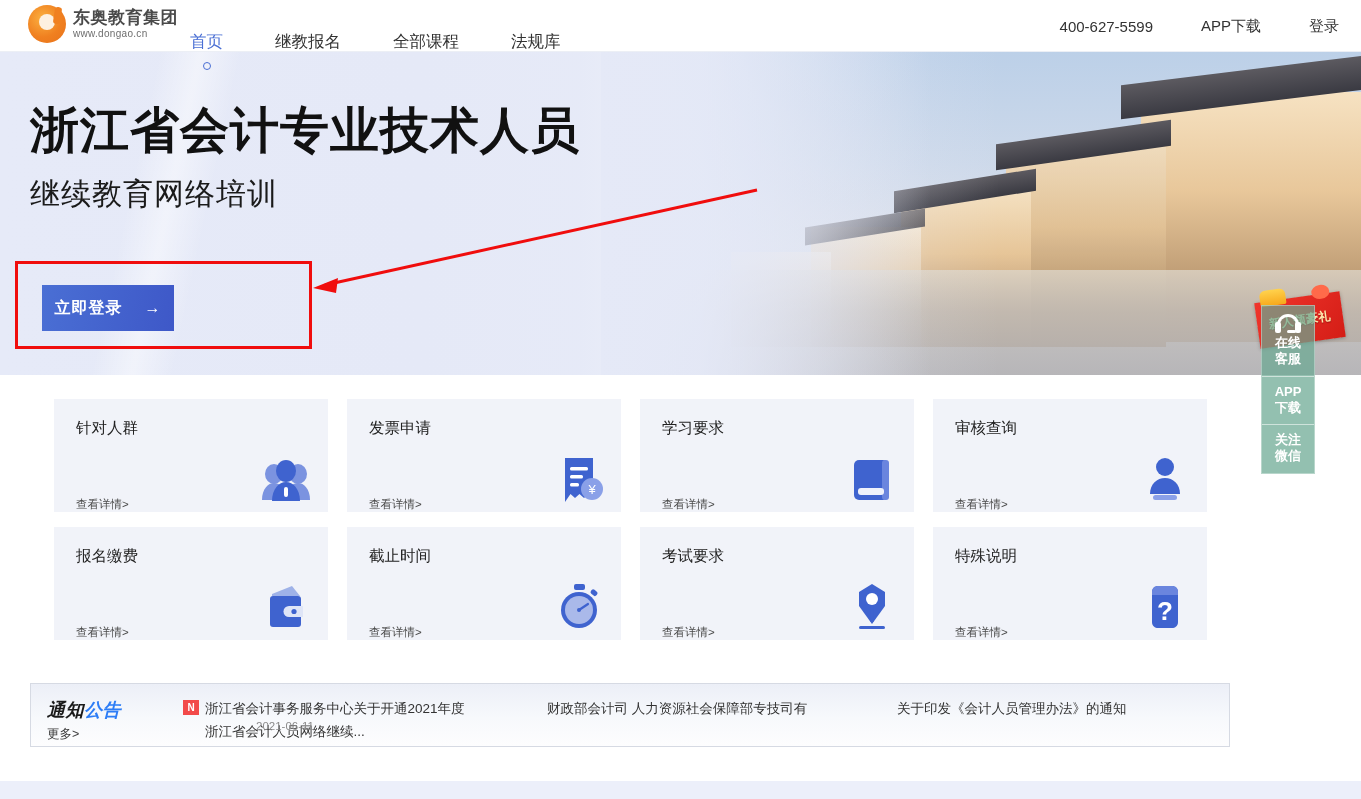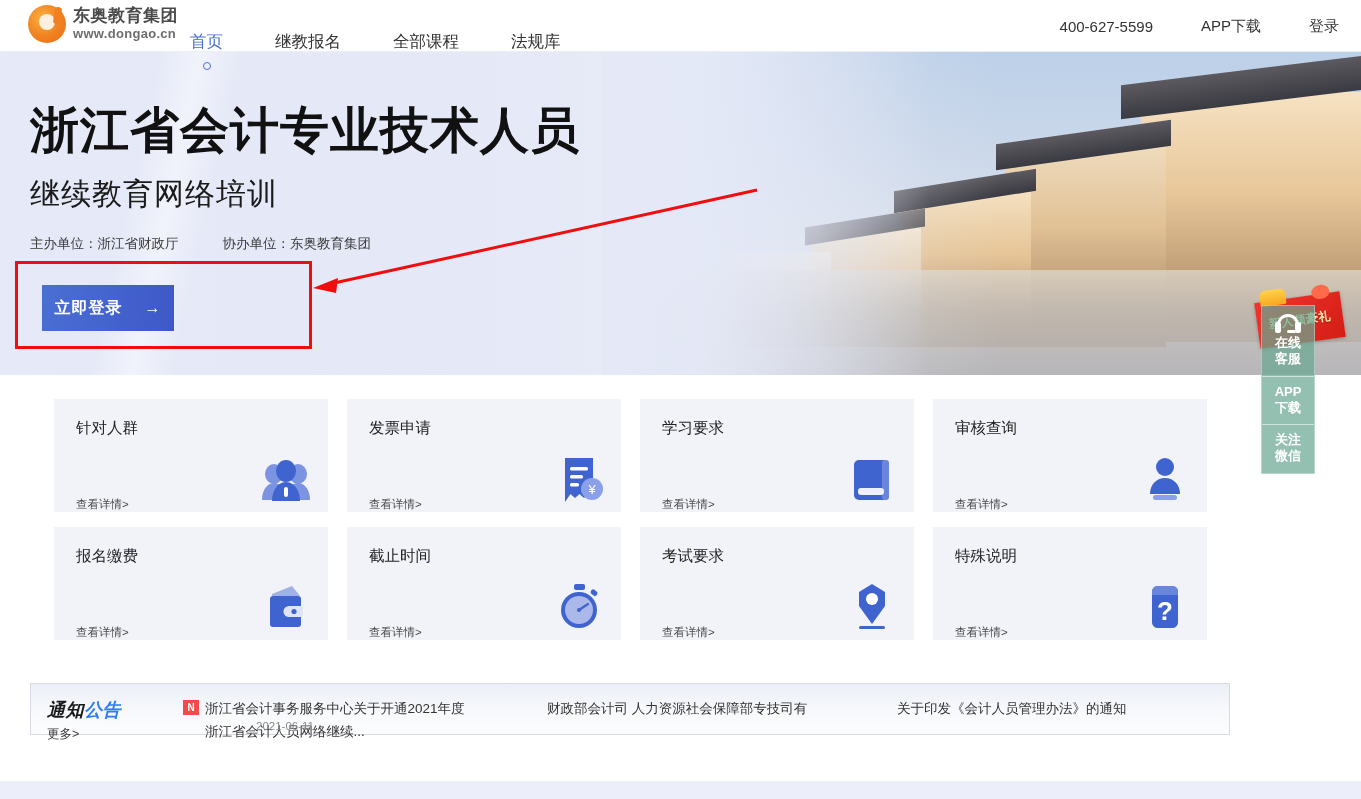--- a/index.html
+++ b/index.html
@@ -41,22 +41,22 @@
     width: 7px; height: 17px; border-radius: 3px;
     background: #f08020;
     transform: rotate(9deg);
   }
   .logo-text { display: flex; flex-direction: column; line-height: 1.05; }
   .logo-cn {
     font-size: 17px; font-weight: bold; color: #4a4a4a;
     letter-spacing: 0.5px;
   }
   .logo-url {
-    font-size: 13px; color: #6d6d6d; letter-spacing: 0.3px;
-    font-weight: bold; margin-top: 2px;
+    font-size: 10px; color: #6d6d6d; letter-spacing: 0.3px;
+    font-weight: normal; margin-top: 2px;
   }
 
   .nav { position: absolute; left: 190px; top: 16px; height: 52px; display: flex; align-items: center; }
   .nav-item {
     position: relative;
     font-size: 16.5px; color: #333;
     margin-right: 52px;
     cursor: pointer;
     white-space: nowrap;
   }
@@ -240,21 +240,21 @@
     font-size: 11.5px; color: #4a4a4a;
   }
   .card-icon {
     position: absolute; right: 14px; bottom: 8px;
     width: 56px; height: 50px;
   }
 
   
   .notice {
     position: absolute; left: 30px; top: 683px;
-    width: 1200px; height: 52px;
+    width: 1200px; height: 64px;
     background: linear-gradient(180deg,#eceff7 0%, #f7f9fc 55%, #fdfdfe 100%);
     border: 1px solid #d6dae3;
     z-index: 20;
   }
   .notice-head { position: absolute; left: 16px; top: 14px; }
   .nh-title { font-size: 18px; font-weight: bold; font-style: italic; letter-spacing: .5px; }
   .nh-title .b1 { color: #1a1a1a; }
   .nh-title .b2 { color: #2d7df6; }
   .nh-more { font-size: 12.5px; color: #3d3d3d; margin-top: 4px; }
 
@@ -324,24 +324,20 @@
       <div class="bld" style="right:530px; top:200px; width:100px; height:95px; filter:brightness(1.05) saturate(.5); opacity:.75;"></div>
       <div class="water"></div>
       <div class="mist"></div>
     </div>
     <div class="hero-fade-left"></div>
     <div class="hero-streak"></div>
 
     <div class="hero-text">
       <div class="hero-title">浙江省会计专业技术人员</div>
       <div class="hero-sub">继续教育网络培训</div>
-      <div class="hero-org">
-        <span>主办单位：浙江省财政厅</span>
-        <span>协办单位：东奥教育集团</span>
-      </div>
     </div>
 
     <div class="gift">
       <span>新人领豪礼</span>
     </div>
   </div>
 
   <div class="login-btn">
     <span>立即登录</span>
     <span class="arw">→</span>

